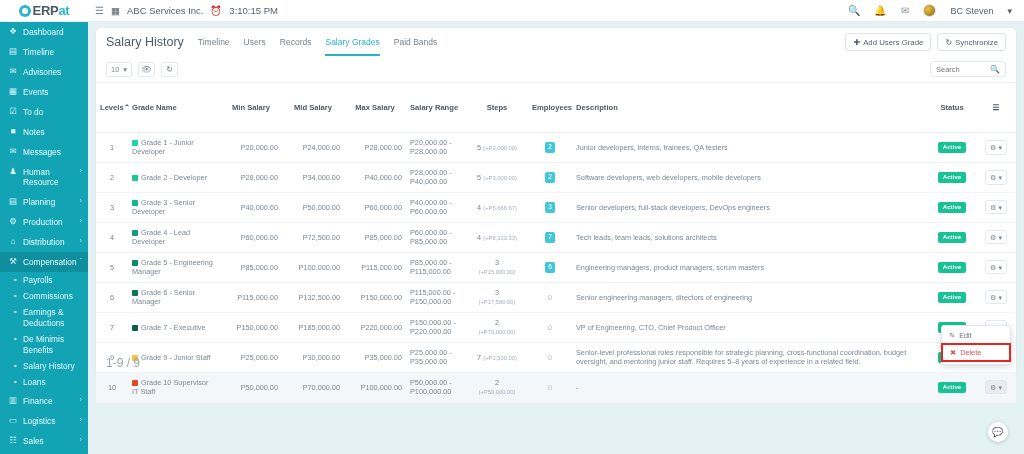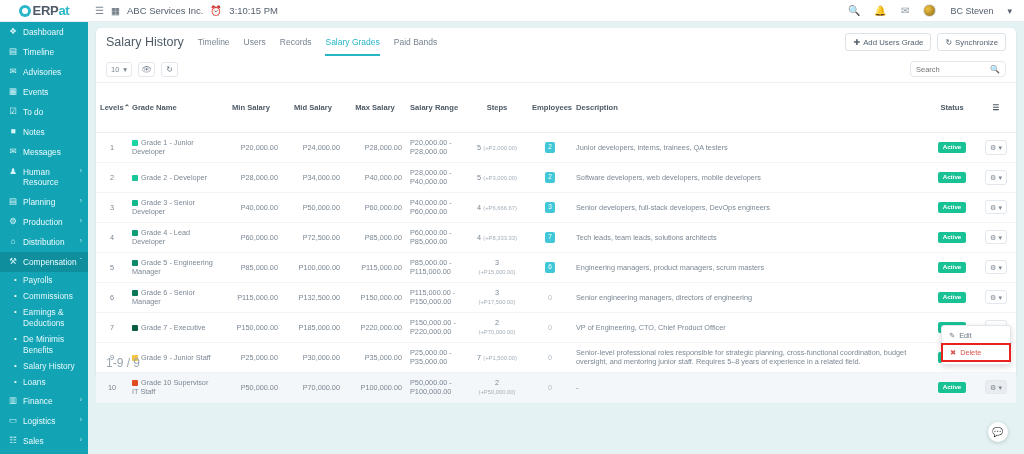--- a/index.html
+++ b/index.html
@@ -45,21 +45,21 @@
   .tabs { display:flex; align-items:flex-end; gap:14px; height:28px; }
   .tab { font-size:8.5px; color:#77838f; padding-bottom:7px; border-bottom:2px solid transparent; cursor:pointer;}
   .tab.sel { color:#28b5c6; border-bottom-color:#28b5c6; }
   .head-actions { position:absolute; right:10px; top:5px; display:flex; gap:6px; }
   .btn { border:1px solid #dce3e9; background:#fff; border-radius:3px; font-size:7.8px; color:#55616e; padding:3.5px 7px; display:flex; align-items:center; gap:3px; cursor:pointer;}
   .btn .g { font-size:8px; color:#55616e; }
 
   .toolbar { height:26px; display:flex; align-items:center; padding:0 10px; position:relative; }
   .pgsize { border:1px solid #e2e8ed; border-radius:3px; height:15px; min-width:24px; display:flex; align-items:center; gap:4px; padding:0 4px; font-size:7.5px; color:#7b8794; }
   .sqbtn { width:17px; height:15px; border:1px solid #e2e8ed; border-radius:3px; display:flex; align-items:center; justify-content:center; font-size:8px; color:#6b7885; margin-left:6px; cursor:pointer;}
-  .search-wrap { position:absolute; right:10px; top:5px; width:96px; height:16px; border:1px solid #e2e8ed; border-radius:4px; display:flex; align-items:center; padding:0 5px;}
+  .search-wrap { position:absolute; right:10px; top:5px; width:76px; height:16px; border:1px solid #e2e8ed; border-radius:4px; display:flex; align-items:center; padding:0 5px;}
   .search-wrap input { border:0; outline:0; font-size:7.5px; color:#7b8794; width:100%; font-family:inherit; background:transparent;}
   .search-wrap .si { font-size:8px; color:#a6b0ba; }
 
   
   table { width:100%; border-collapse:collapse; table-layout:fixed; }
   thead th { font-size:7.6px; color:#4d5a66; font-weight:bold; text-align:left; padding:20px 4px; border-top:1px solid #eef2f5; border-bottom:1px solid #e8eef2; background:#fff; white-space:nowrap;}
   tbody td { font-size:7.3px; color:#7b8794; padding:5px 4px; border-bottom:1px solid #f0f4f7; vertical-align:middle; line-height:1.3;}
   tbody tr.hl td { background:#f4f7f9; }
   .c-level { width:32px; text-align:center; }
   .c-grade { width:92px; }

